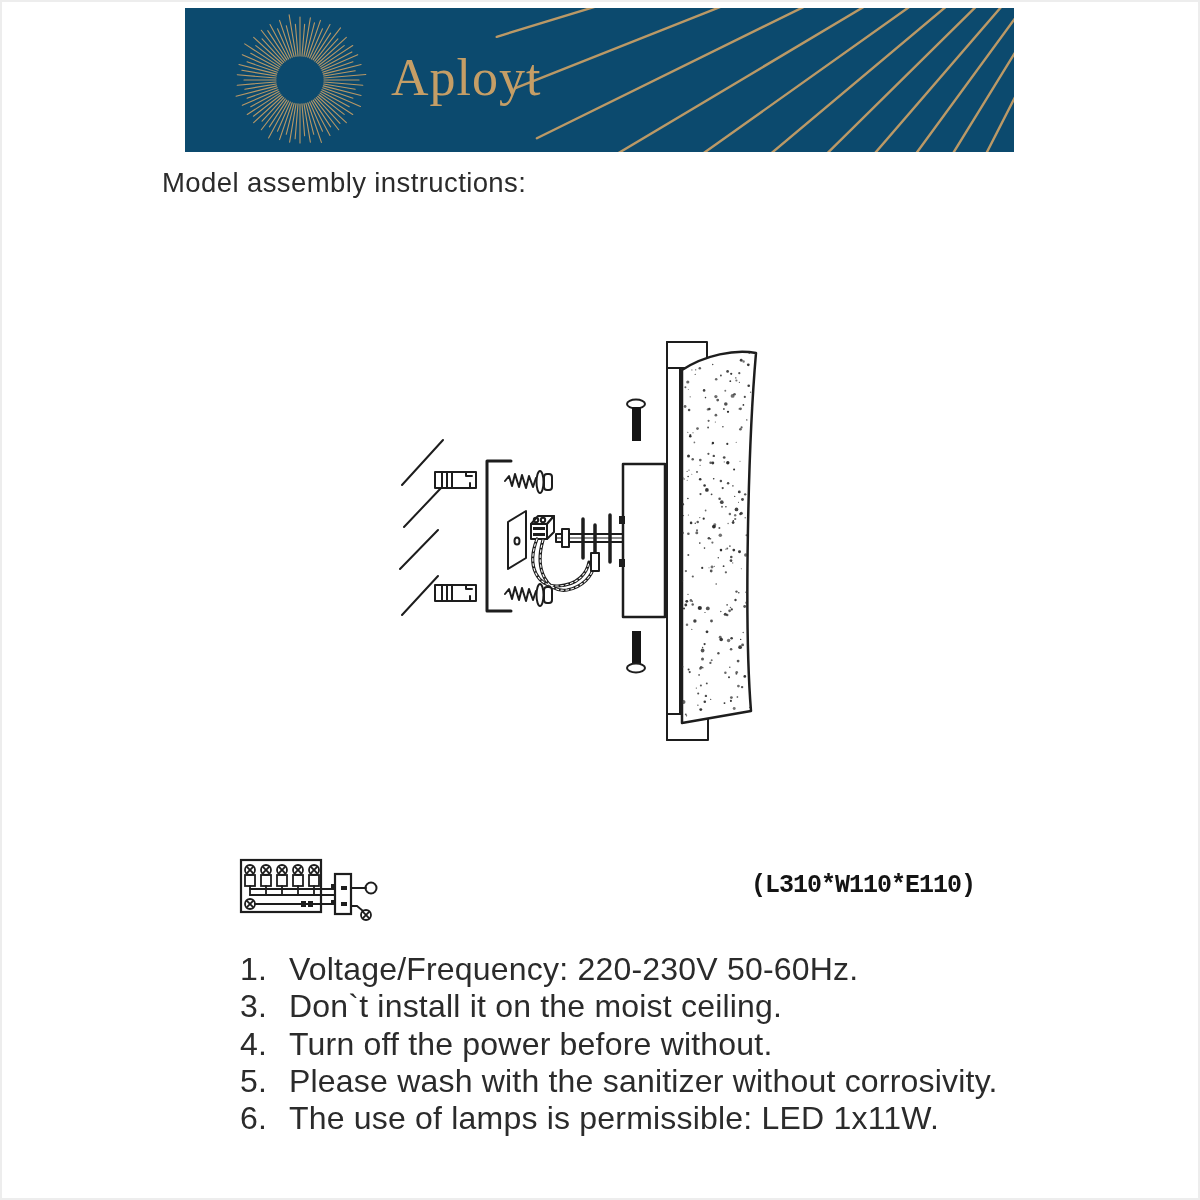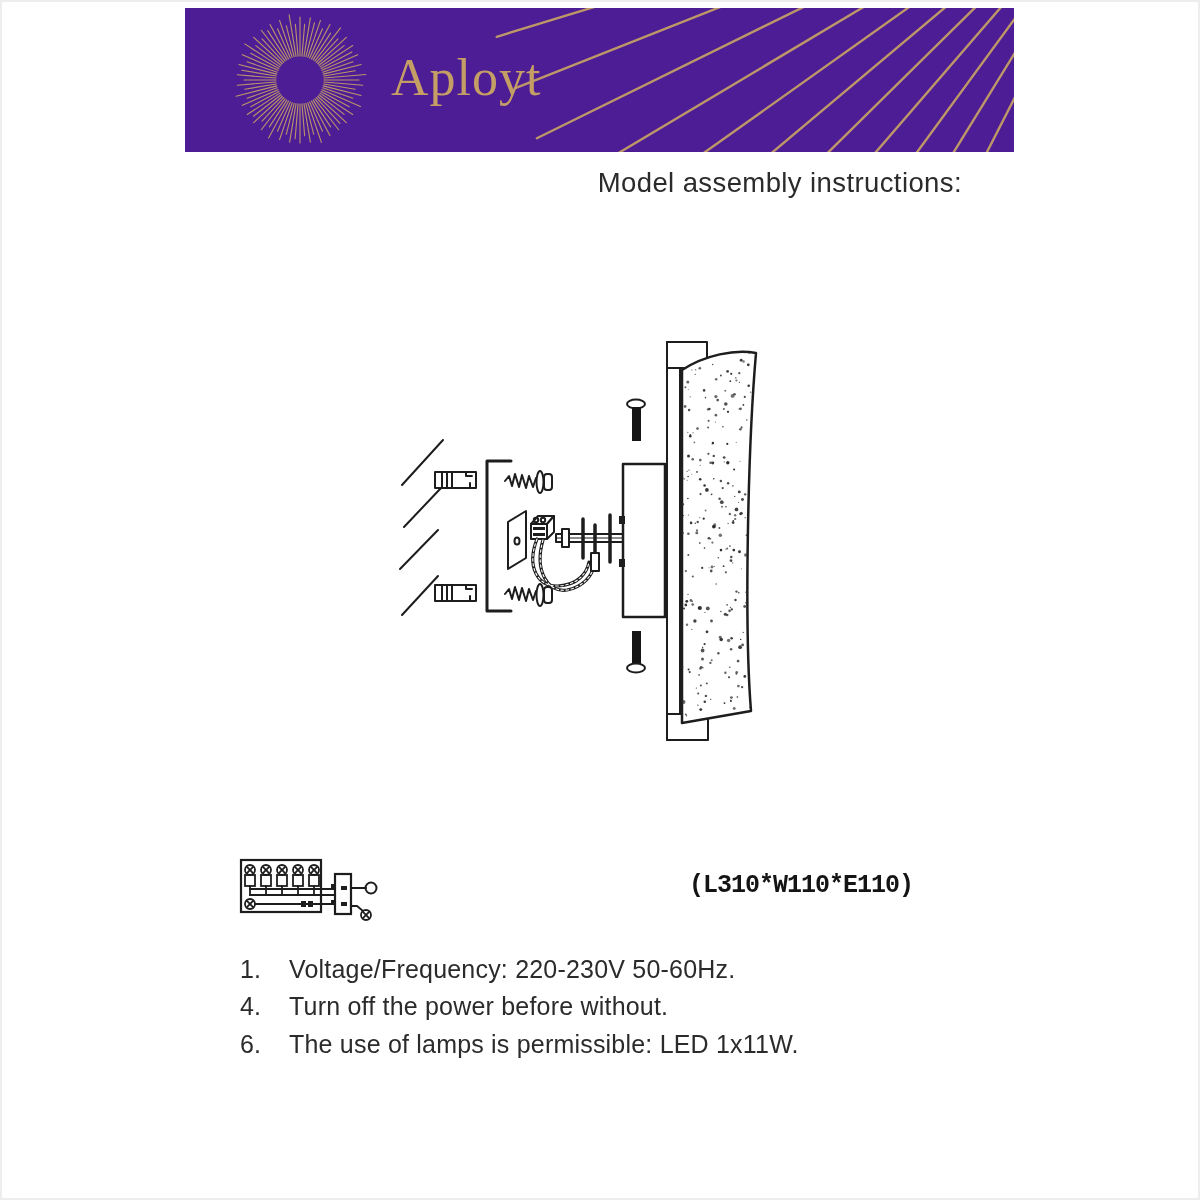--- a/index.html
+++ b/index.html
@@ -16,49 +16,49 @@
   }
   .banner svg{position:absolute;left:0;top:0;width:100%;height:100%;}
   .brand{
     position:absolute;left:206px;top:50%;transform:translateY(-54%);
     font-family:"Liberation Serif", serif;font-weight:400;
     font-size:52px;letter-spacing:1px;color:#c59e66;white-space:nowrap;
   }
 
   
   .title{
-    position:absolute;left:162px;top:167px;width:800px;text-align:right;
+    position:absolute;left:162px;top:167px;width:800px;text-align:left;
     font-size:27.5px;line-height:31.5px;letter-spacing:0.4px;color:#2b2b2b;
   }
 
   
   .assembly{position:absolute;left:390px;top:325px;width:380px;height:430px;}
   .wiring{position:absolute;left:235px;top:848px;width:150px;height:85px;}
 
   
   .dims{
-    position:absolute;left:689px;top:871px;
+    position:absolute;left:751px;top:871px;
     font-family:"Liberation Mono", monospace;font-weight:bold;
     font-size:25px;letter-spacing:-1px;color:#141414;white-space:nowrap;
   }
 
   
   .list{
     position:absolute;left:240px;top:951px;margin:0;padding:0;list-style:none;
-    font-size:25px;letter-spacing:0.2px;color:#2b2b2b;
+    font-size:32px;letter-spacing:0.2px;color:#2b2b2b;
   }
   .list li{line-height:37.3px;white-space:nowrap;}
   .list .num{display:inline-block;width:49px;}
 </style>
 </head>
 <body>
 
 <div class="page">
 
-  <header class="banner" style="background: #4c1d95;">
+  <header class="banner" style="background: #0c4a6e;">
     <svg id="sunburst" viewBox="0 0 829 144">
         <line x1="139" y1="72" x2="174" y2="72" stroke="#c59e66" stroke-width="1.1" opacity="0.92" stroke-linecap="round"></line>
         <line x1="138.91802783216008" y1="73.98190429133598" x2="177.7848230594202" y2="77.20249876475694" stroke="#c59e66" stroke-width="1.1" opacity="0.92" stroke-linecap="round"></line>
         <line x1="138.67267128166534" y1="75.95027016673761" x2="170.23623299055245" y2="81.2172970557211" stroke="#c59e66" stroke-width="1.1" opacity="0.92" stroke-linecap="round"></line>
         <line x1="138.26560638254392" y1="77.89165169137918" x2="176.07221675417782" y2="87.46558568987035" stroke="#c59e66" stroke-width="1.1" opacity="0.92" stroke-linecap="round"></line>
         <line x1="137.69961380081523" y1="79.7927872609124" x2="167.96576553523553" y2="90.18317027546227" stroke="#c59e66" stroke-width="1.1" opacity="0.92" stroke-linecap="round"></line>
         <line x1="136.97855983972138" y1="81.64069019167127" x2="175.4410395592338" y2="98.51189802709598" stroke="#c59e66" stroke-width="1.1" opacity="0.92" stroke-linecap="round"></line>
         <line x1="136.10737002895573" y1="83.42273743288976" x2="164.25053006756337" y2="98.65305401007612" stroke="#c59e66" stroke-width="1.1" opacity="0.92" stroke-linecap="round"></line>
         <line x1="135.0919954783007" y1="85.12675579493825" x2="167.7414881305393" y2="106.45773396171289" stroke="#c59e66" stroke-width="1.1" opacity="0.92" stroke-linecap="round"></line>
         <line x1="133.93937222551344" y1="86.74110510455202" x2="159.19186852619805" y2="106.39591191062141" stroke="#c59e66" stroke-width="1.1" opacity="0.92" stroke-linecap="round"></line>
@@ -601,17 +601,19 @@
         <line x1="127.7" y1="63.7" x2="134.3" y2="70.3"></line>
         <line x1="134.3" y1="63.7" x2="127.7" y2="70.3"></line>
       </g>
     </g>
   </svg>
 
   <div class="dims">(L310*W110*E110)</div>
 
   <ol class="list">
     <li><span class="num">1.</span><span class="txt">Voltage/Frequency: 220-230V 50-60Hz.</span></li>
+    <li><span class="num">3.</span><span class="txt">Don`t install it on the moist ceiling.</span></li>
     <li><span class="num">4.</span><span class="txt">Turn off the power before without.</span></li>
+    <li><span class="num">5.</span><span class="txt">Please wash with the sanitizer without corrosivity.</span></li>
     <li><span class="num">6.</span><span class="txt">The use of lamps is permissible: LED 1x11W.</span></li>
   </ol>
 
 </div>
 
 </body></html>

